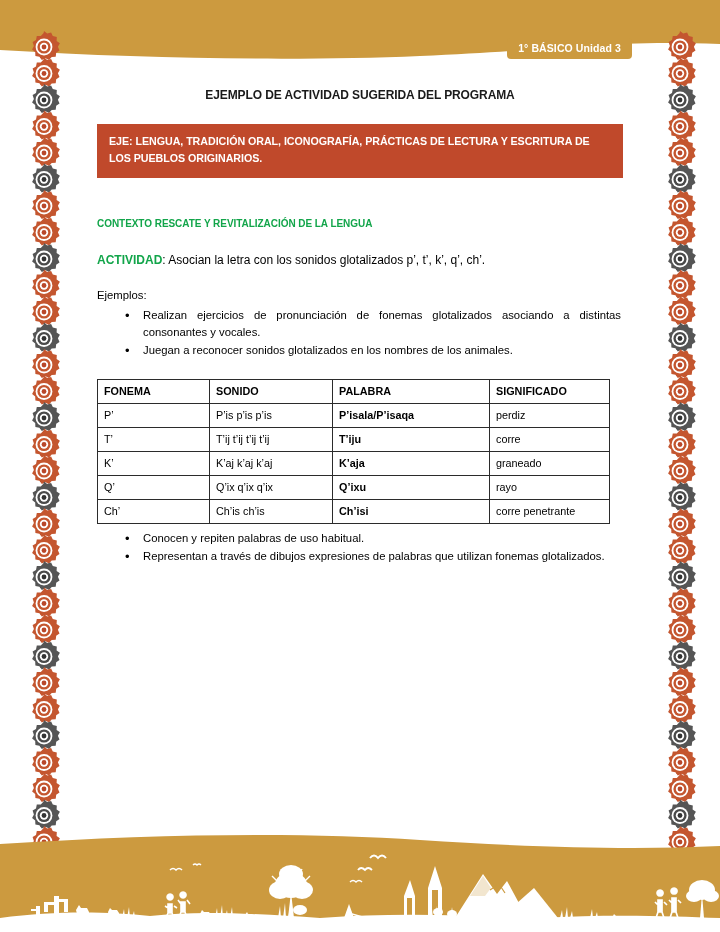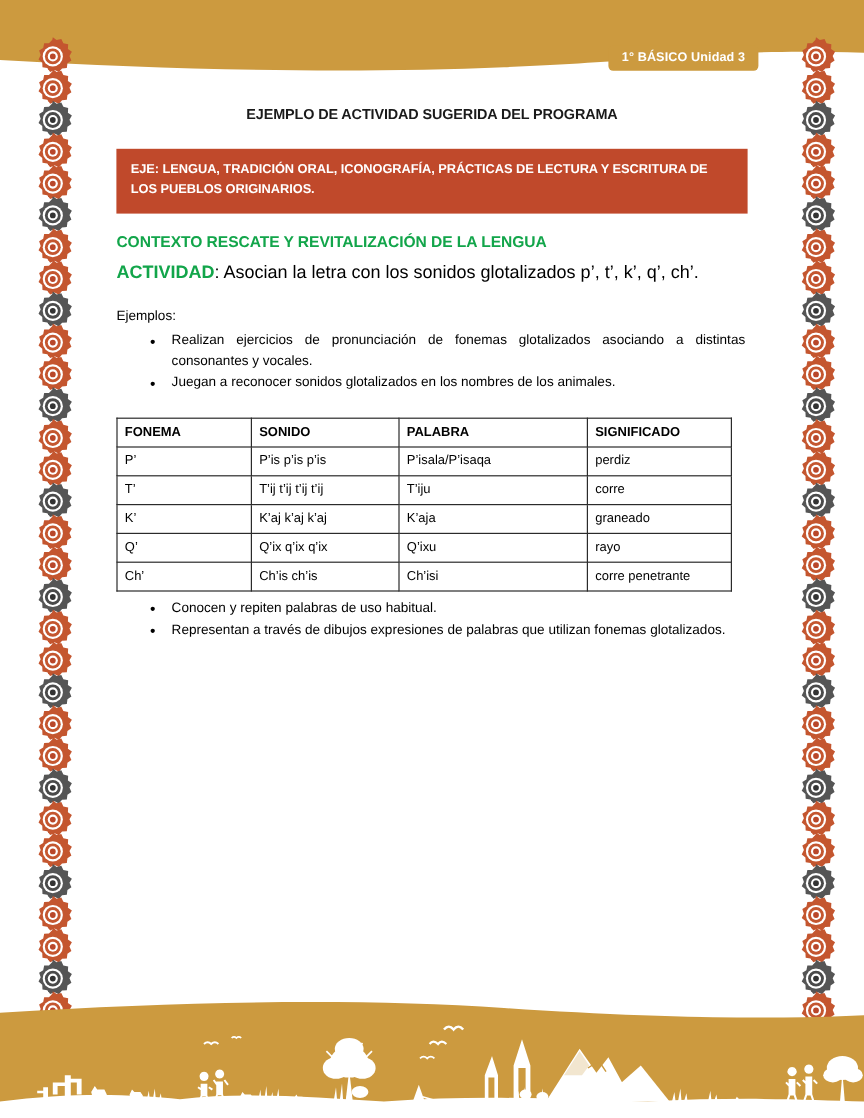--- a/index.html
+++ b/index.html
@@ -89,30 +89,30 @@
     background: #c0492b;
     color: #ffffff;
     font-size: 10.7px;
     font-weight: bold;
     line-height: 1.62;
     padding: 9px 12px 10px 12px;
     letter-spacing: -0.05px;
   }
 
   .context-heading {
-    margin-top: 16px;
+    margin-top: 40px;
     color: #12a54a;
-    font-size: 13px;
+    font-size: 10px;
     font-weight: bold;
     letter-spacing: -0.05px;
   }
 
   .activity-line {
-    margin-top: 8px;
-    font-size: 15px;
+    margin-top: 23px;
+    font-size: 12px;
     line-height: 1.45;
   }
   .activity-label {
     color: #12a54a;
     font-weight: bold;
   }
 
   .examples-label {
     margin-top: 20px;
     font-size: 11.3px;
@@ -154,21 +154,21 @@
     border: 1px solid #2b2b2b;
     padding: 3px 6px 4px 6px;
     vertical-align: middle;
     height: 16px;
   }
   table.fonema-table th {
     text-align: left;
     font-weight: bold;
   }
   table.fonema-table td.word {
-    font-weight: normal;
+    font-weight: bold;
   }
   col.c-fonema     { width: 112px; }
   col.c-sonido     { width: 123px; }
   col.c-palabra    { width: 157px; }
   col.c-significado{ width: 120px; }
 
   .bullets-after { margin-top: 16px; }
 </style>
 </head>
 <body>

